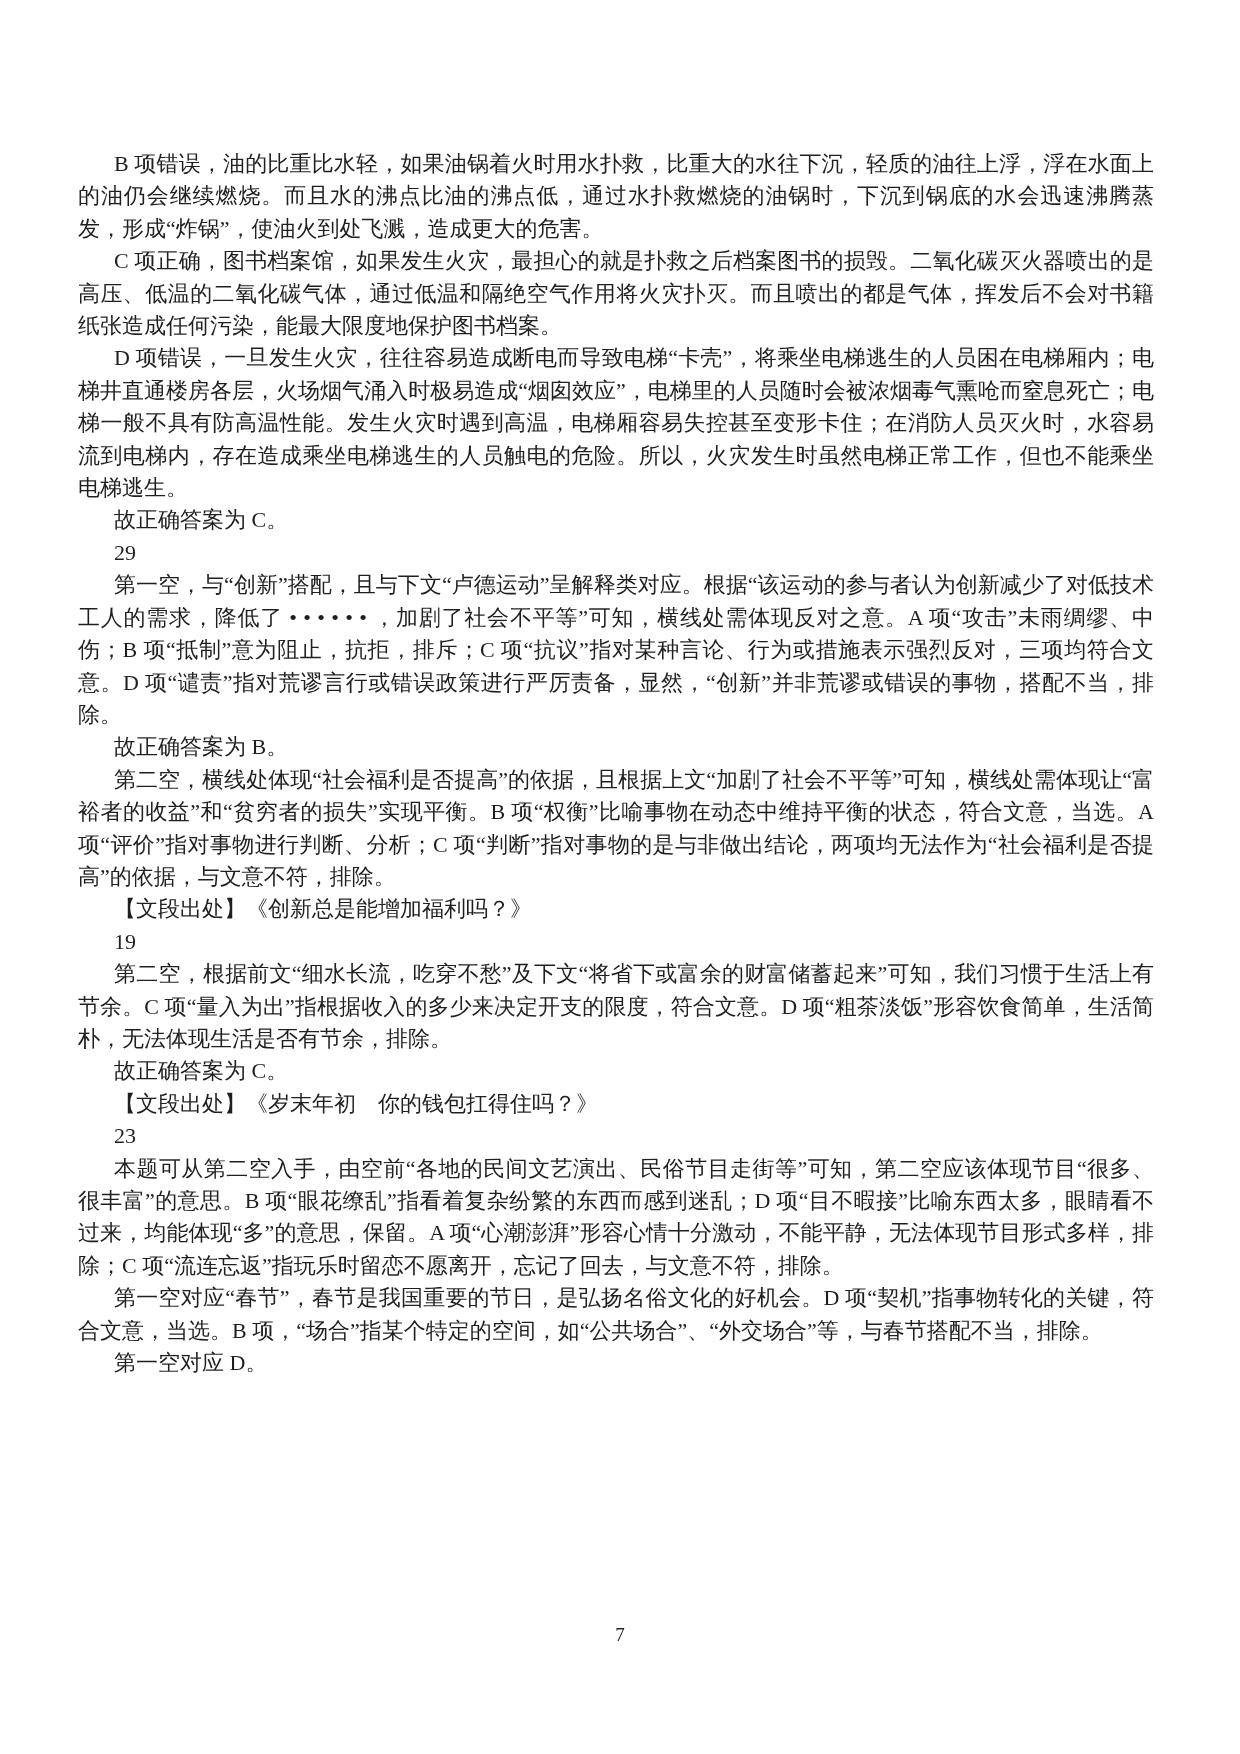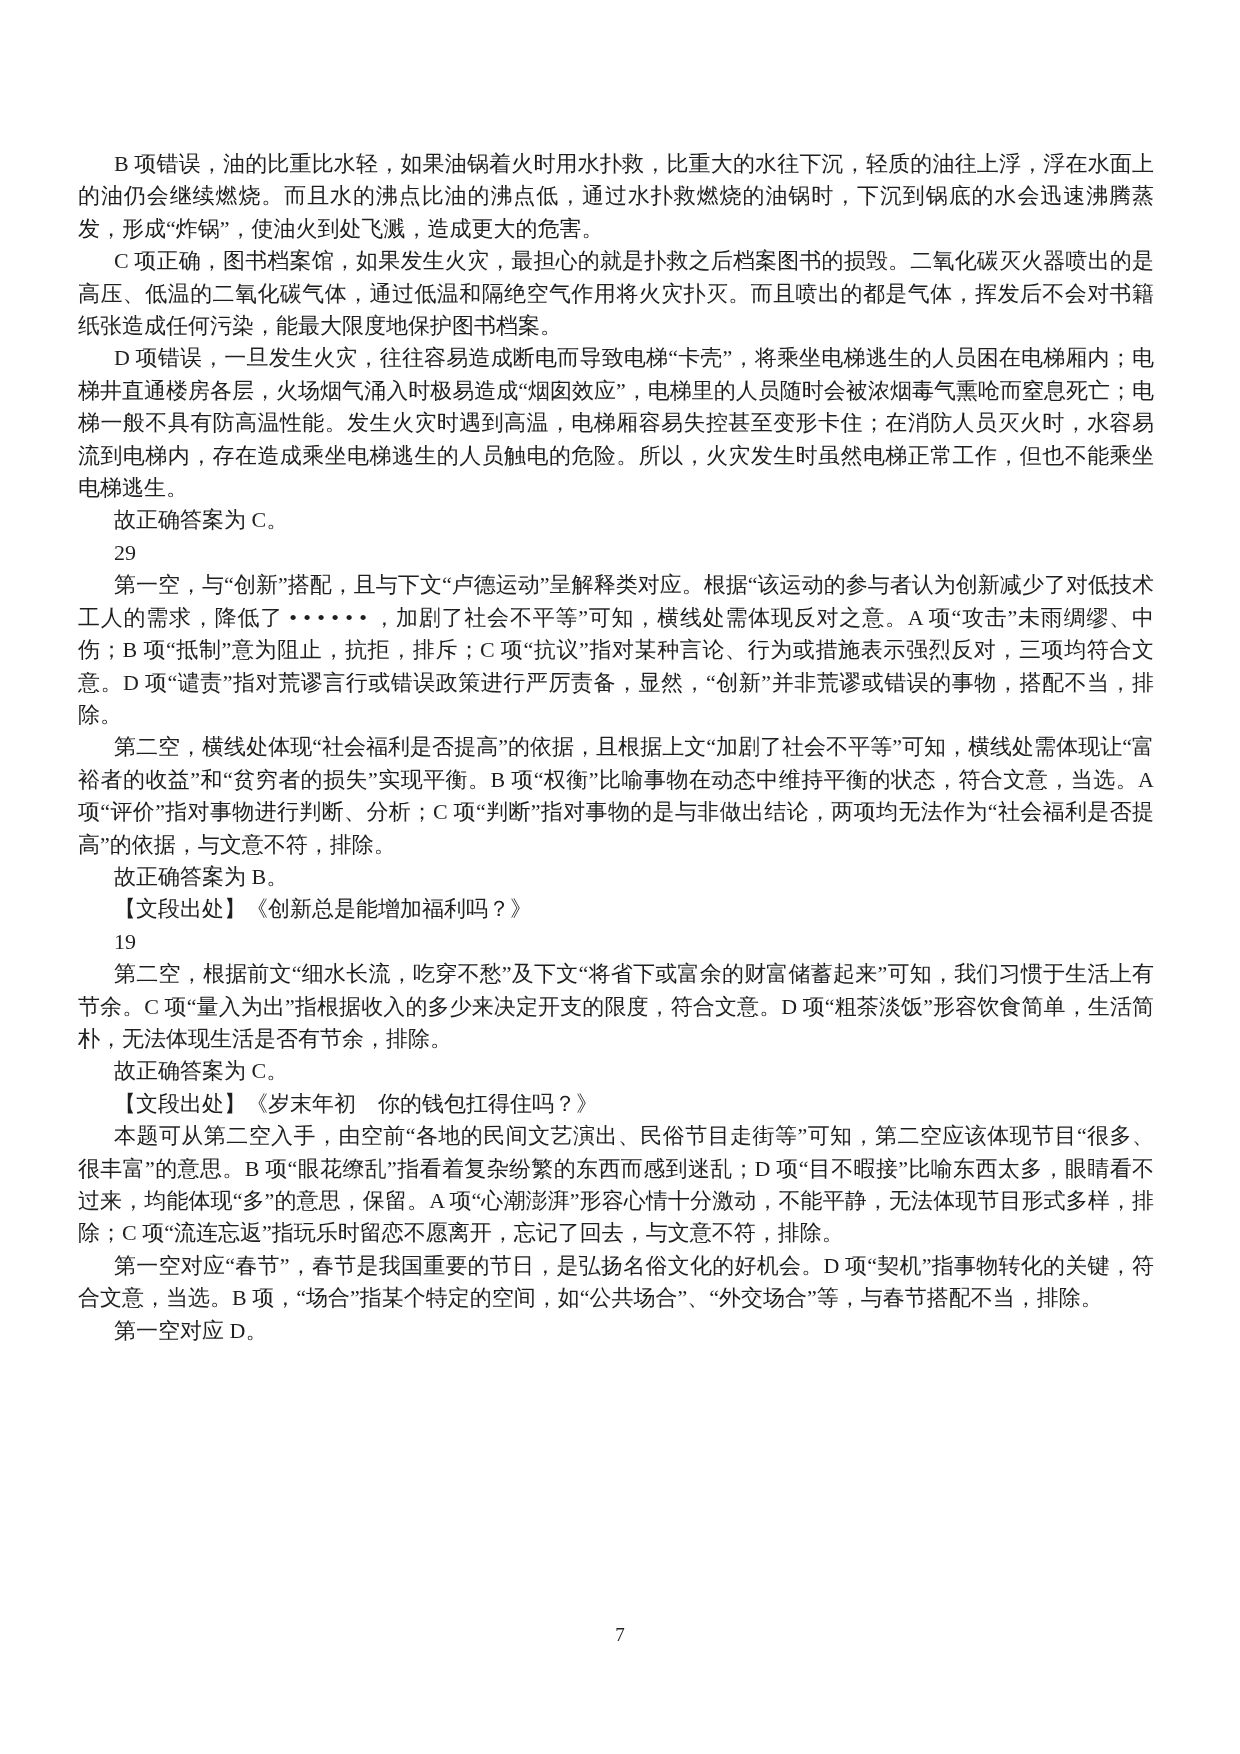--- a/index.html
+++ b/index.html
@@ -48,27 +48,28 @@
 <body>
 
 <div class="page">
   <main class="content">
     <p>B 项错误，油的比重比水轻，如果油锅着火时用水扑救，比重大的水往下沉，轻质的油往上浮，浮在水面上的油仍会继续燃烧。而且水的沸点比油的沸点低，通过水扑救燃烧的油锅时，下沉到锅底的水会迅速沸腾蒸发，形成“炸锅”，使油火到处飞溅，造成更大的危害。</p>
     <p>C 项正确，图书档案馆，如果发生火灾，最担心的就是扑救之后档案图书的损毁。二氧化碳灭火器喷出的是高压、低温的二氧化碳气体，通过低温和隔绝空气作用将火灾扑灭。而且喷出的都是气体，挥发后不会对书籍纸张造成任何污染，能最大限度地保护图书档案。</p>
     <p>D 项错误，一旦发生火灾，往往容易造成断电而导致电梯“卡壳”，将乘坐电梯逃生的人员困在电梯厢内；电梯井直通楼房各层，火场烟气涌入时极易造成“烟囱效应”，电梯里的人员随时会被浓烟毒气熏呛而窒息死亡；电梯一般不具有防高温性能。发生火灾时遇到高温，电梯厢容易失控甚至变形卡住；在消防人员灭火时，水容易流到电梯内，存在造成乘坐电梯逃生的人员触电的危险。所以，火灾发生时虽然电梯正常工作，但也不能乘坐电梯逃生。</p>
     <p>故正确答案为 C。</p>
     <p>29</p>
     <p>第一空，与“创新”搭配，且与下文“卢德运动”呈解释类对应。根据“该运动的参与者认为创新减少了对低技术工人的需求，降低了 • • • • • • ，加剧了社会不平等”可知，横线处需体现反对之意。A 项“攻击”未雨绸缪、中伤；B 项“抵制”意为阻止，抗拒，排斥；C 项“抗议”指对某种言论、行为或措施表示强烈反对，三项均符合文意。D 项“谴责”指对荒谬言行或错误政策进行严厉责备，显然，“创新”并非荒谬或错误的事物，搭配不当，排除。</p>
+    <p>故正确答案为 B。</p>
     <p>第二空，横线处体现“社会福利是否提高”的依据，且根据上文“加剧了社会不平等”可知，横线处需体现让“富裕者的收益”和“贫穷者的损失”实现平衡。B 项“权衡”比喻事物在动态中维持平衡的状态，符合文意，当选。A 项“评价”指对事物进行判断、分析；C 项“判断”指对事物的是与非做出结论，两项均无法作为“社会福利是否提高”的依据，与文意不符，排除。</p>
-    <p>故正确答案为 B。</p>
     <p>【文段出处】《创新总是能增加福利吗？》</p>
     <p>19</p>
     <p>第二空，根据前文“细水长流，吃穿不愁”及下文“将省下或富余的财富储蓄起来”可知，我们习惯于生活上有节余。C 项“量入为出”指根据收入的多少来决定开支的限度，符合文意。D 项“粗茶淡饭”形容饮食简单，生活简朴，无法体现生活是否有节余，排除。</p>
     <p>故正确答案为 C。</p>
     <p>【文段出处】《岁末年初　你的钱包扛得住吗？》</p>
+    <p>23</p>
     <p>本题可从第二空入手，由空前“各地的民间文艺演出、民俗节目走街等”可知，第二空应该体现节目“很多、很丰富”的意思。B 项“眼花缭乱”指看着复杂纷繁的东西而感到迷乱；D 项“目不暇接”比喻东西太多，眼睛看不过来，均能体现“多”的意思，保留。A 项“心潮澎湃”形容心情十分激动，不能平静，无法体现节目形式多样，排除；C 项“流连忘返”指玩乐时留恋不愿离开，忘记了回去，与文意不符，排除。</p>
     <p>第一空对应“春节”，春节是我国重要的节日，是弘扬名俗文化的好机会。D 项“契机”指事物转化的关键，符合文意，当选。B 项，“场合”指某个特定的空间，如“公共场合”、“外交场合”等，与春节搭配不当，排除。</p>
     <p>第一空对应 D。</p>
   </main>
   <footer class="footer">
     <span>7</span>
   </footer>
 </div>
 
 </body></html>

